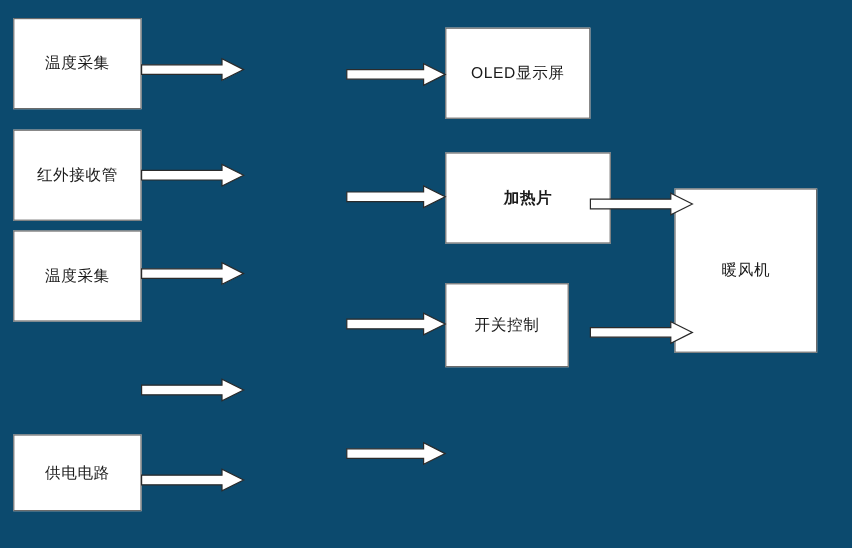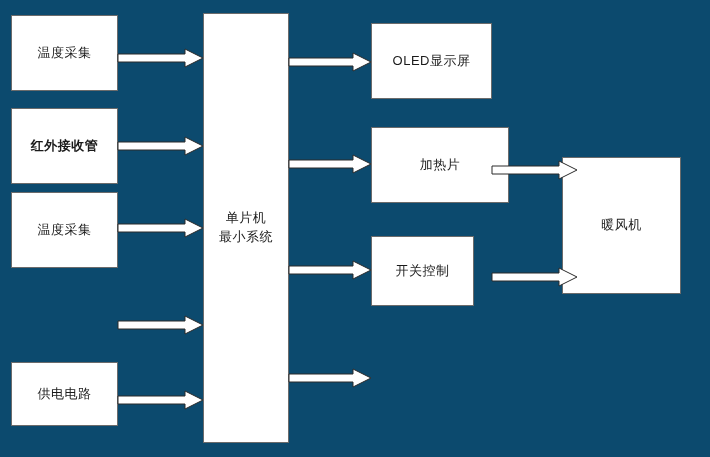--- a/index.html
+++ b/index.html
@@ -48,29 +48,27 @@
     stroke-width: 1;
     stroke-linejoin: miter;
   }
 </style>
 </head>
 <body>
 
 <div id="canvas" style="background: #0c4a6e;">
 
   <div class="node" style="left: 11px; top: 15px; width: 107px; height: 76px; border-color: rgb(107, 107, 107); color: rgb(26, 26, 26);">温度采集</div>
-  <div class="node" style="left: 11px; top: 108px; width: 107px; height: 76px; border-color: rgb(107, 107, 107); color: rgb(26, 26, 26); font-weight: bold;">红外接收管</div>
+  <div class="node" style="left: 11px; top: 108px; width: 107px; height: 76px; border-color: rgb(107, 107, 107); color: rgb(26, 26, 26);">红外接收管</div>
   <div class="node" style="left: 11px; top: 192px; width: 107px; height: 76px; border-color: rgb(107, 107, 107); color: rgb(26, 26, 26);">温度采集</div>
   <div class="node" style="left: 11px; top: 362px; width: 107px; height: 64px; border-color: rgb(107, 107, 107); color: rgb(26, 26, 26);">供电电路</div>
 
-  <div class="node mcu" style="left: 203px; top: 13px; width: 86px; height: 430px; border-color: rgb(107, 107, 107); color: rgb(26, 26, 26);">单片机
-最小系统</div>
 
   <div class="node" style="left: 371px; top: 23px; width: 121px; height: 76px; border-color: rgb(107, 107, 107); color: rgb(26, 26, 26);">OLED显示屏</div>
-  <div class="node" style="left: 371px; top: 127px; width: 138px; height: 76px; border-color: rgb(107, 107, 107); color: rgb(26, 26, 26);">加热片</div>
+  <div class="node" style="left: 371px; top: 127px; width: 138px; height: 76px; border-color: rgb(107, 107, 107); color: rgb(26, 26, 26); font-weight: bold;">加热片</div>
   <div class="node" style="left: 371px; top: 236px; width: 103px; height: 70px; border-color: rgb(107, 107, 107); color: rgb(26, 26, 26);">开关控制</div>
 
   <div class="node" style="left: 562px; top: 157px; width: 119px; height: 137px; border-color: rgb(107, 107, 107); color: rgb(26, 26, 26);">暖风机</div>
 
   <svg class="arrow-layer" viewBox="0 0 710 457" width="710" height="457">
       <polygon points="118,54 185,54 185,49 203,58 185,67 185,62 118,62" fill="#ffffff" stroke="#2b2b2b"></polygon>
       <polygon points="118,142 185,142 185,137 203,146 185,155 185,150 118,150" fill="#ffffff" stroke="#2b2b2b"></polygon>
       <polygon points="118,224 185,224 185,219 203,228 185,237 185,232 118,232" fill="#ffffff" stroke="#2b2b2b"></polygon>
       <polygon points="118,321 185,321 185,316 203,325 185,334 185,329 118,329" fill="#ffffff" stroke="#2b2b2b"></polygon>
       <polygon points="118,396 185,396 185,391 203,400 185,409 185,404 118,404" fill="#ffffff" stroke="#2b2b2b"></polygon>

